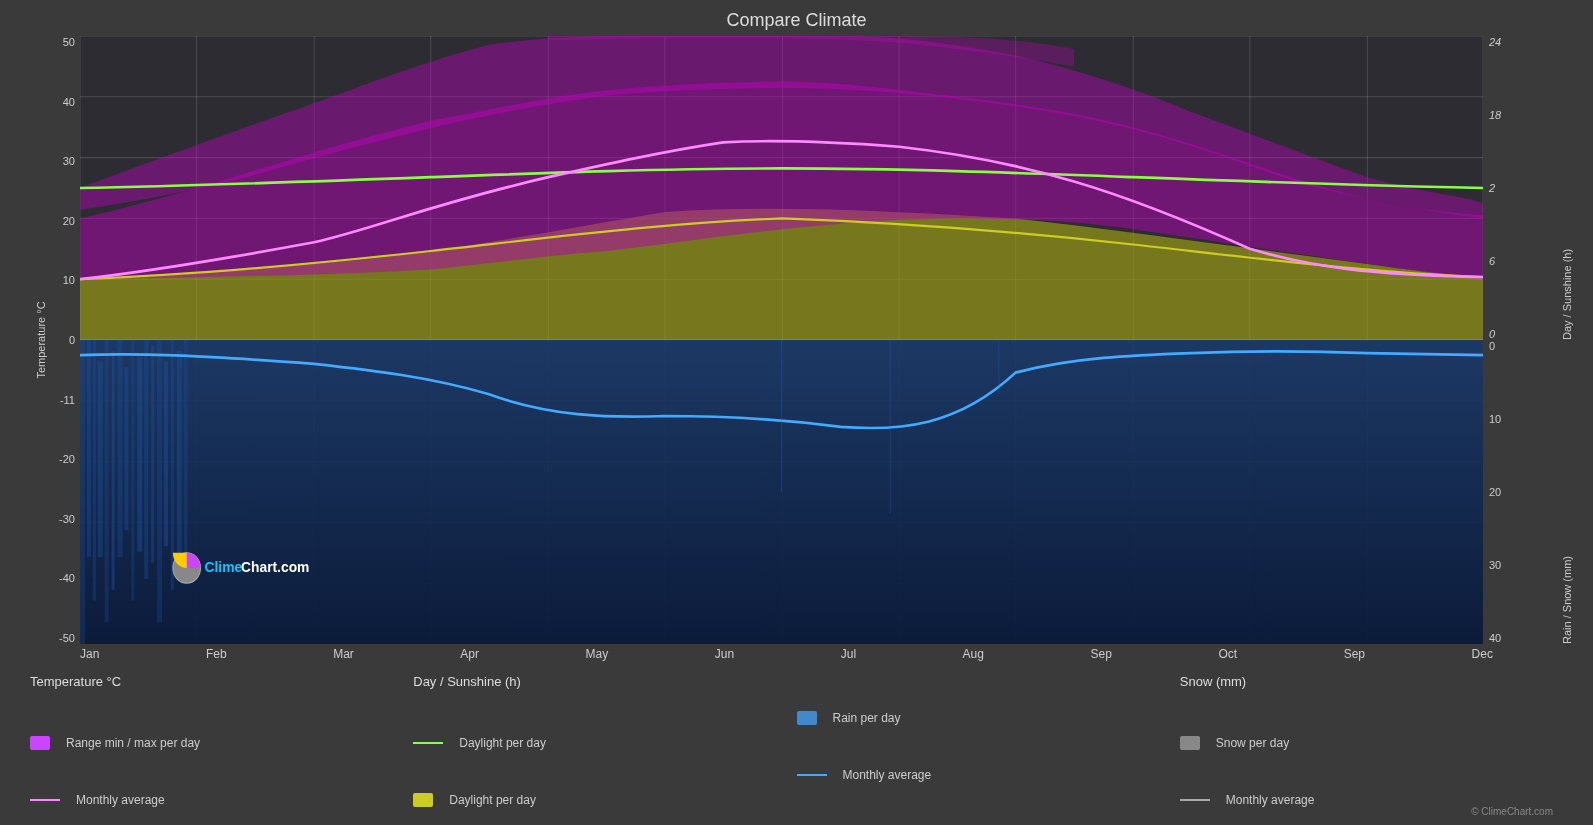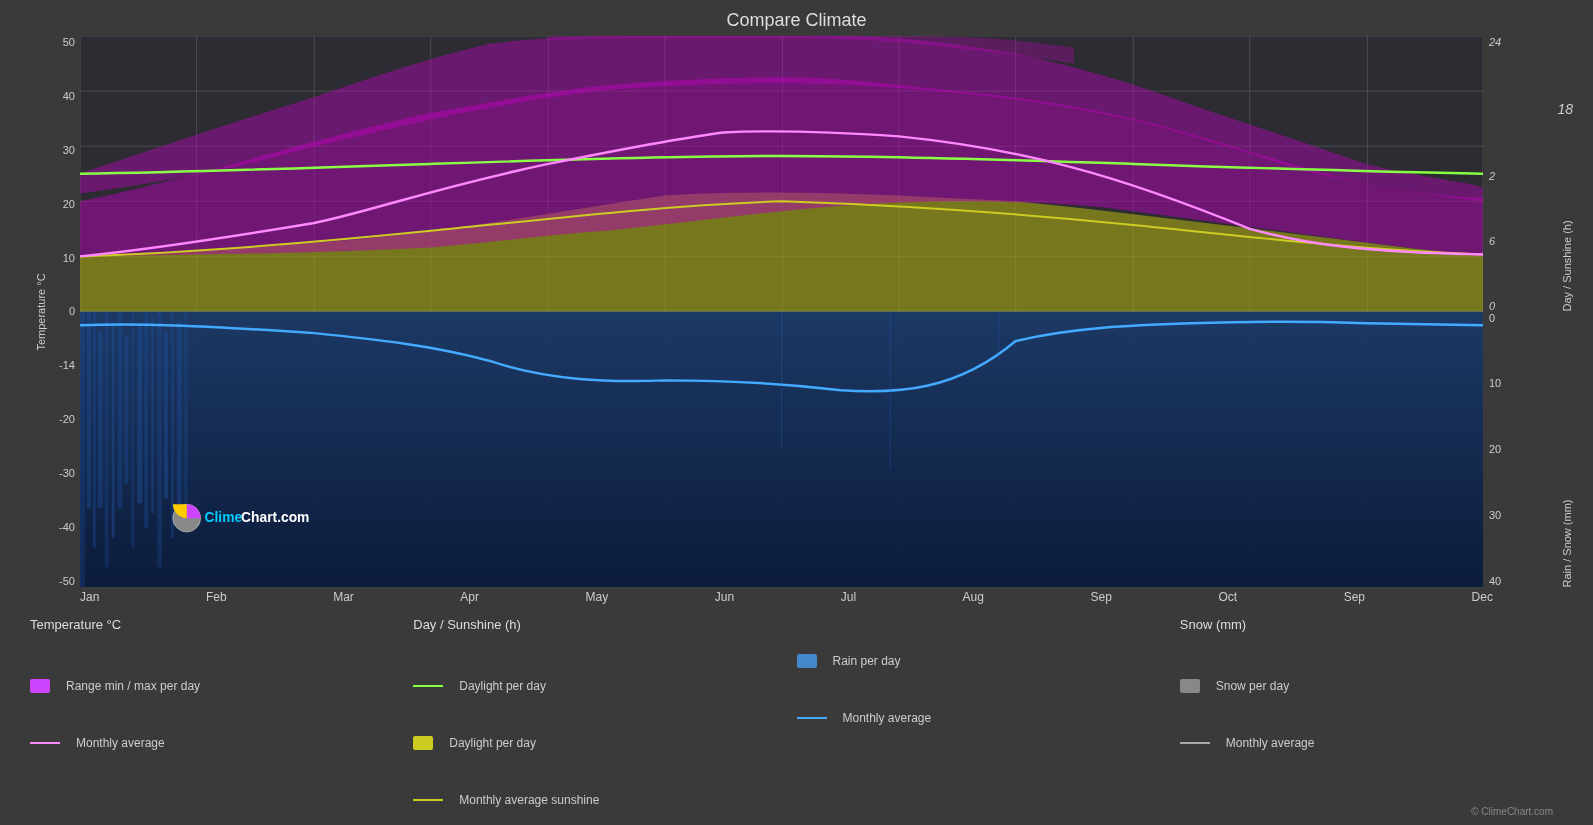--- a/index.html
+++ b/index.html
@@ -165,21 +165,21 @@
 
     <div class="y-axis-left">
       <div class="y-axis-label-rotated">Temperature °C</div>
       <div class="y-axis-ticks">
         <span class="y-tick">50</span>
         <span class="y-tick">40</span>
         <span class="y-tick">30</span>
         <span class="y-tick">20</span>
         <span class="y-tick">10</span>
         <span class="y-tick">0</span>
-        <span class="y-tick">-14</span>
+        <span class="y-tick">-11</span>
         <span class="y-tick">-20</span>
         <span class="y-tick">-30</span>
         <span class="y-tick">-40</span>
         <span class="y-tick">-50</span>
       </div>
     </div>
 
     <div class="chart-main">
       <svg width="100%" height="100%" viewBox="0 0 1420 560" preserveAspectRatio="none" style="position:absolute;top:0;left:0;">
         <defs>
@@ -279,21 +279,21 @@
         <line x1="710" y1="280" x2="710" y2="420" stroke="rgba(40,100,200,0.3)" stroke-width="1"></line>
         <line x1="820" y1="280" x2="820" y2="440" stroke="rgba(40,100,200,0.3)" stroke-width="1"></line>
         <line x1="930" y1="280" x2="930" y2="330" stroke="rgba(40,100,200,0.3)" stroke-width="1"></line>
       </svg>
     </div>
 
     <div style="width:90px; display:flex; flex-direction:column; position:relative;">
 
       <div style="height:50%; display:flex; flex-direction:column; justify-content:space-between; padding-left:6px; border-left:none;font-style:italic;">
         <span style="font-size:11px;color:#ccc;">24</span>
-        <span style="font-size:14px;color:#ccc;text-align:right;">18</span>
+        <span style="font-size:11px;color:#ccc;">18</span>
         <span style="font-size:11px;color:#ccc;">2</span>
         <span style="font-size:11px;color:#ccc;">6</span>
         <span style="font-size:11px;color:#ccc;">0</span>
       </div>
 
       <div style="position:absolute; right:0; top:0; height:50%; writing-mode:vertical-rl; transform:rotate(180deg); font-size:11px; color:#ccc; display:flex; align-items:center;">
         <span>Day / Sunshine (h)</span>
       </div>
 
       <div style="height:50%; display:flex; flex-direction:column; justify-content:space-between; padding-left:6px;">
@@ -341,24 +341,20 @@
     <div class="legend-section">
       <div class="legend-title">Day / Sunshine (h)</div>
       <div class="legend-item">
         <div class="legend-line" style="background:#88ff44; height:2px;"></div>
         <span>Daylight per day</span>
       </div>
       <div class="legend-item">
         <div class="legend-swatch" style="background:#cccc22;"></div>
         <span>Daylight per day</span>
       </div>
-      <div class="legend-item">
-        <div class="legend-line" style="background:#cccc22; height:2px;"></div>
-        <span>Monthly average sunshine</span>
-      </div>
     </div>
 
     <div class="legend-section">
       <div class="legend-item">
         <div class="legend-swatch" style="background:#4488cc;"></div>
         <span>Rain per day</span>
       </div>
       <div class="legend-item">
         <div class="legend-line" style="background:#44aaff; height:2px;"></div>
         <span>Monthly average</span>

